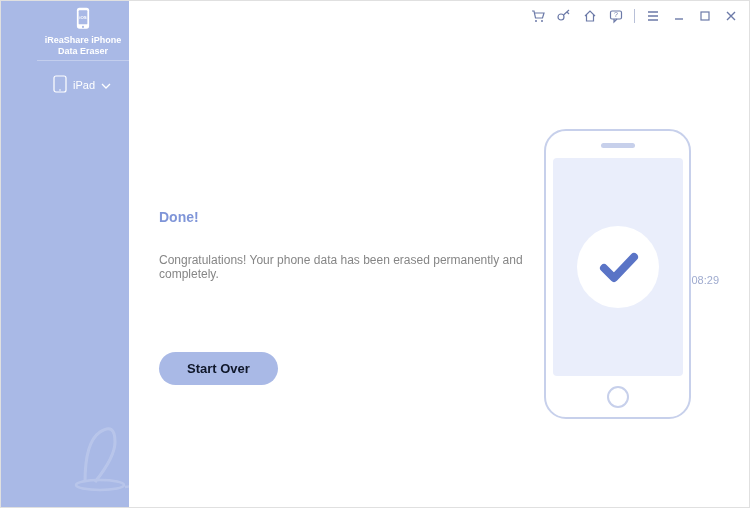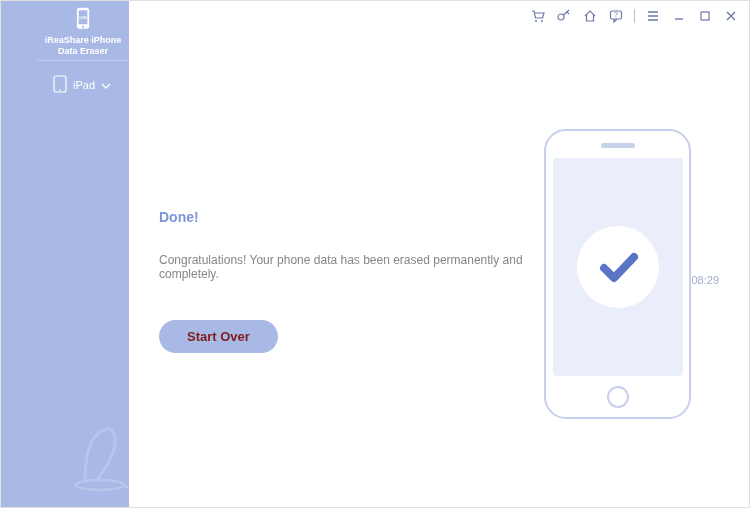--- a/index.html
+++ b/index.html
@@ -104,27 +104,28 @@
       font-weight: 600;
       margin-bottom: 28px;
     }
     .message {
       color: #868686;
       font-size: 12px;
       margin-bottom: 39px;
     }
     .startover-btn {
       background: #a9b9e6;
-      color: #7f1d1d;
+      color: #0f172a;
       border: none;
       border-radius: 17px;
       padding: 9px 28px;
       font-size: 13px;
       font-weight: 600;
       cursor: pointer;
+      margin-top: 32px;
     }
     .phone-area {
       width: 175px;
       display: flex;
       flex-direction: row;
       align-items: center;
     }
     .phone-frame {
       width: 155px;
       height: 290px;

